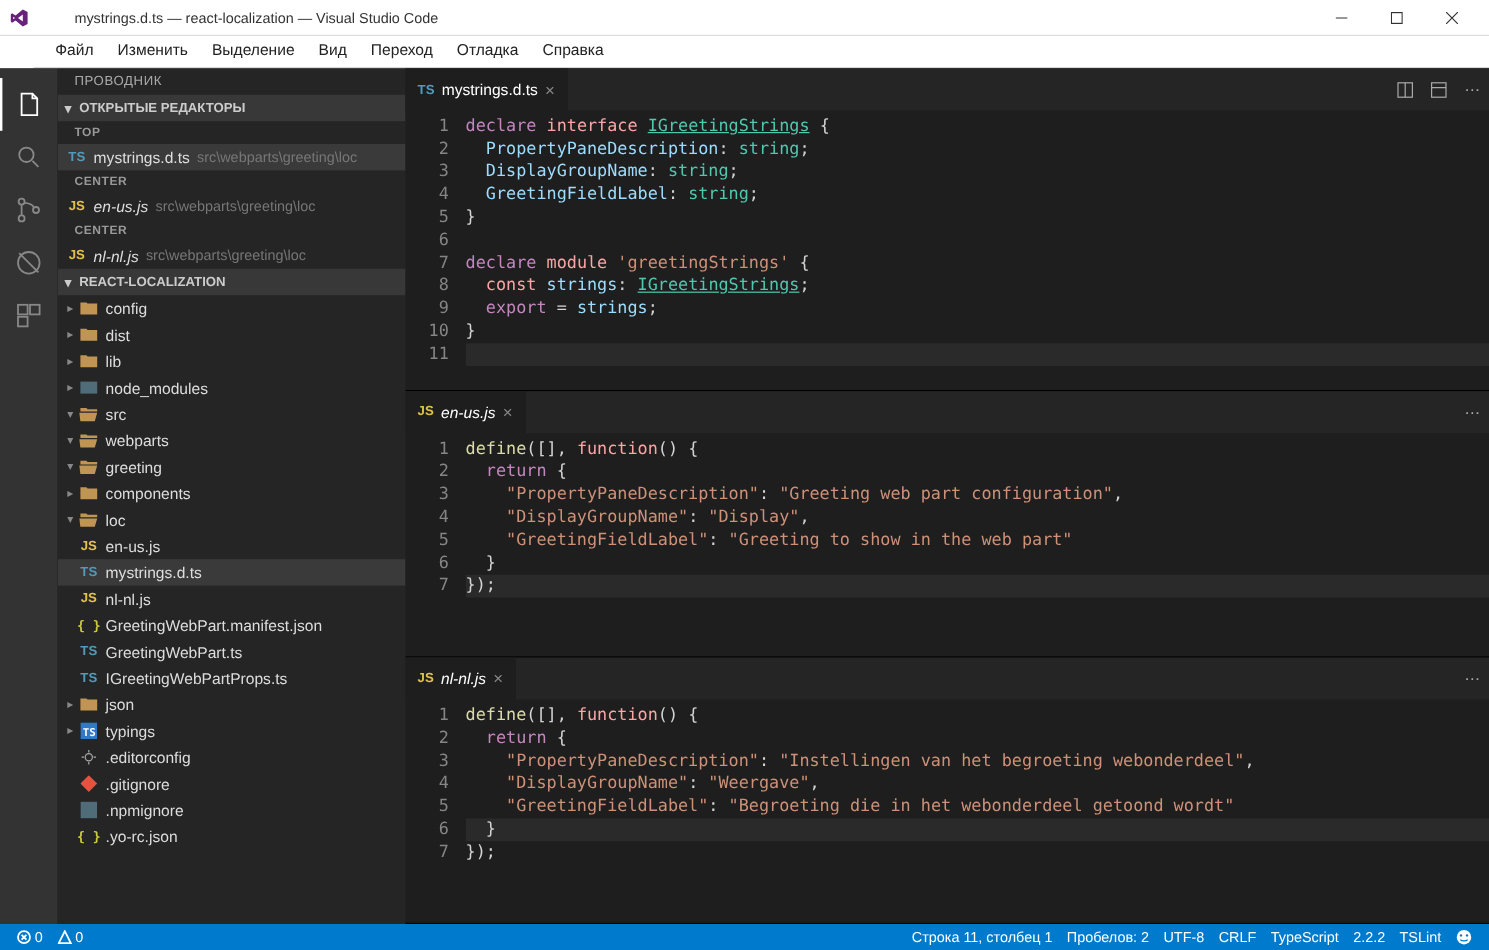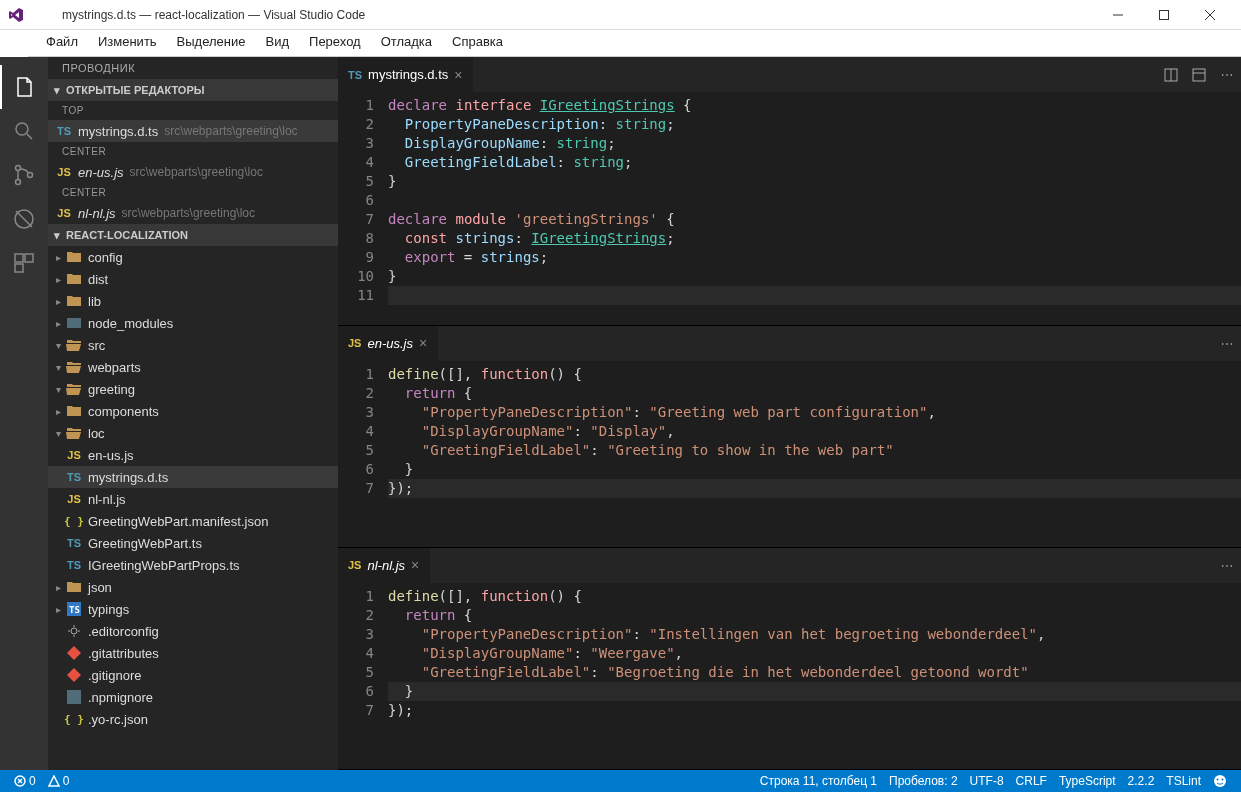--- a/index.html
+++ b/index.html
@@ -23,21 +23,21 @@
 
 .activitybar { width:48px; background:#333333; display:flex; flex-direction:column; align-items:center; padding-top:8px; }
 .activitybar .aicon { width:48px; height:44px; display:flex; align-items:center; justify-content:center; color:#888; cursor:pointer; }
 .activitybar .aicon.active { color:#fff; border-left:2px solid #fff; }
 
 
 .sidebar { width:290px; background:#252526; display:flex; flex-direction:column; overflow-y:auto; }
 .sidebar .panel-title { height:22px; display:flex; align-items:center; padding:0 14px; color:#aaa; font-size:11px; letter-spacing:.5px; }
 .sidebar .section-hdr { height:22px; background:#383838; display:flex; align-items:center; padding:0 6px; font-size:11px; font-weight:bold; color:#ccc; cursor:pointer; }
 .sidebar .section-hdr .chev { width:12px; display:inline-block; }
-.sidebar .sublabel { font-size:10px; color:#999; padding:4px 14px; font-weight:normal; letter-spacing:.5px; }
+.sidebar .sublabel { font-size:10px; color:#999; padding:4px 14px; font-weight:bold; letter-spacing:.5px; }
 .sidebar .item { height:22px; display:flex; align-items:center; padding:0 8px; font-size:13px; cursor:pointer; white-space:nowrap; }
 .sidebar .item.sel { background:#3a3a3a; }
 .sidebar .item .ic { width:16px; height:16px; margin-right:6px; flex-shrink:0; display:flex; align-items:center; justify-content:center; font-size:11px; font-weight:bold; }
 .sidebar .item .fname { color:#ddd; }
 .sidebar .item .fpath { color:#777; font-size:12px; margin-left:6px; }
 .indent1{padding-left:14px}.indent2{padding-left:28px}.indent3{padding-left:42px}.indent4{padding-left:56px}.indent5{padding-left:70px}
 
 
 .editors { flex:1; display:flex; flex-direction:column; background:#1e1e1e; min-width:0; }
 .edgroup { flex:1; display:flex; flex-direction:column; border-bottom:1px solid #000; min-height:0; }
@@ -326,29 +326,20 @@
             </span>
             <span class="fname">.editorconfig</span>
           </div>
           <div class="item indent1">
             <span style="width:10px"></span>
             <span class="ic">
               <svg width="14" height="14">
                 <path fill="#e8503f" d="M7 0l7 7-7 7-7-7z"></path>
               </svg>
             </span>
-            <span class="fname">.gitattributes</span>
-          </div>
-          <div class="item indent1">
-            <span style="width:10px"></span>
-            <span class="ic">
-              <svg width="14" height="14">
-                <path fill="#e8503f" d="M7 0l7 7-7 7-7-7z"></path>
-              </svg>
-            </span>
             <span class="fname">.gitignore</span>
           </div>
           <div class="item indent1">
             <span style="width:10px"></span>
             <span class="ic">
               <svg width="14" height="14">
                 <rect width="14" height="14" fill="#4f6c78"></rect>
               </svg>
             </span>
             <span class="fname">.npmignore</span>

